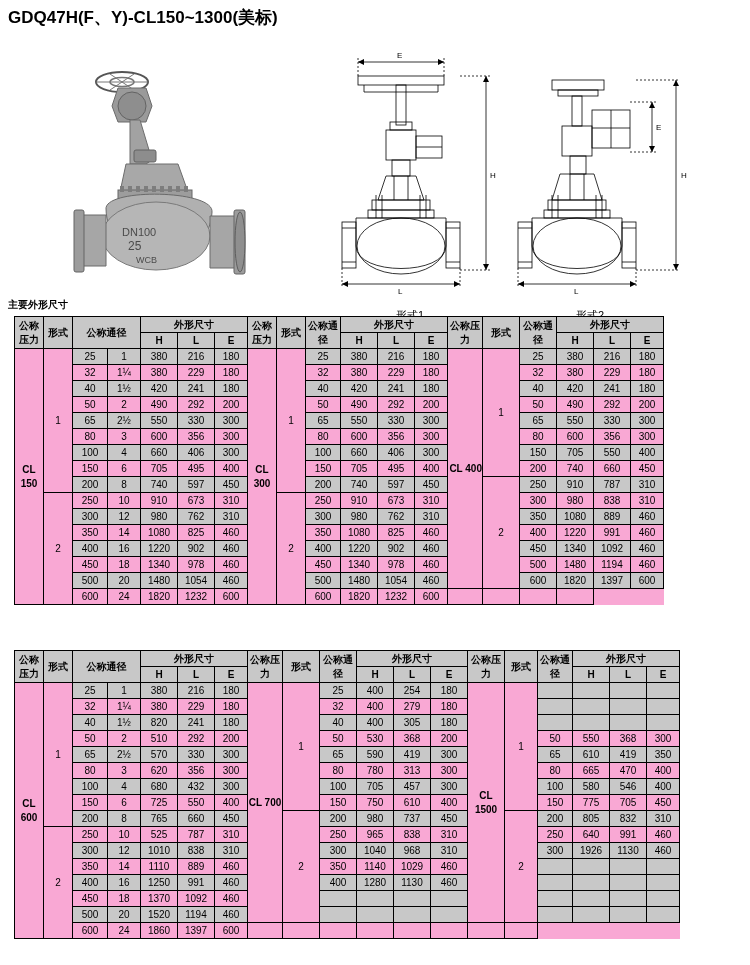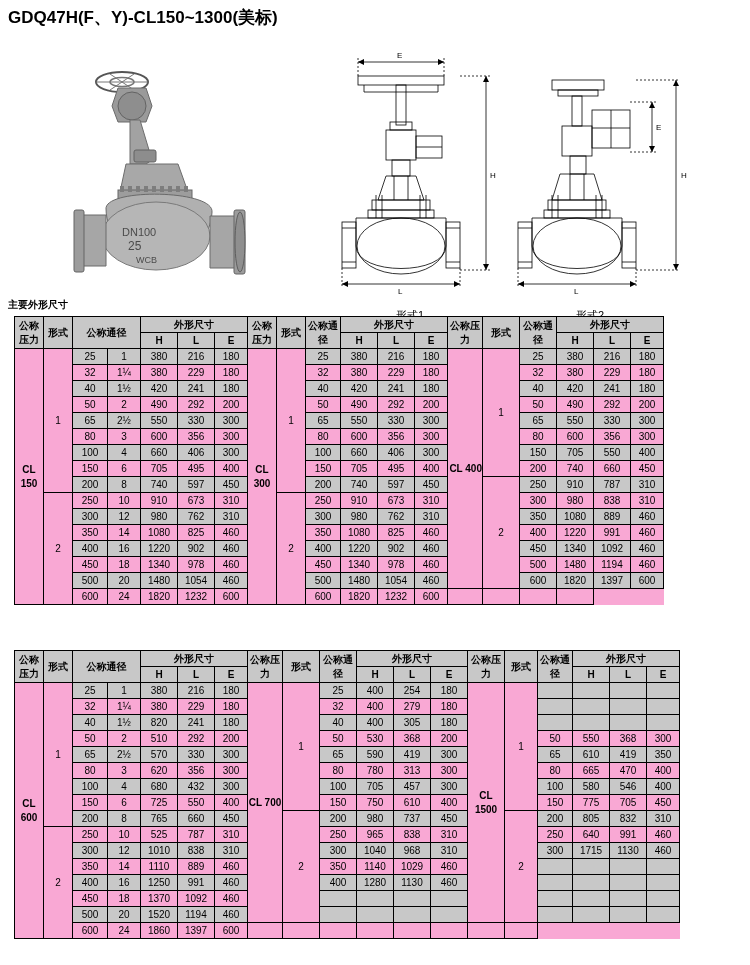--- a/index.html
+++ b/index.html
@@ -713,21 +713,21 @@
         <td class="sh w-dn">300</td>
         <td class="sh w-in">12</td>
         <td class="sh w-h">1010</td>
         <td class="sh w-l">838</td>
         <td class="sh w-e">310</td>
         <td class="sh w-dn">300</td>
         <td class="sh w-h">1040</td>
         <td class="sh w-l">968</td>
         <td class="sh w-e">310</td>
         <td class="sh w-dn">300</td>
-        <td class="sh w-h">1715</td>
+        <td class="sh w-h">1926</td>
         <td class="sh w-l">1130</td>
         <td class="sh w-e">460</td>
       </tr>
       <tr>
         <td class=" w-dn">350</td>
         <td class=" w-in">14</td>
         <td class=" w-h">1110</td>
         <td class=" w-l">889</td>
         <td class=" w-e">460</td>
         <td class=" w-dn">350</td>

